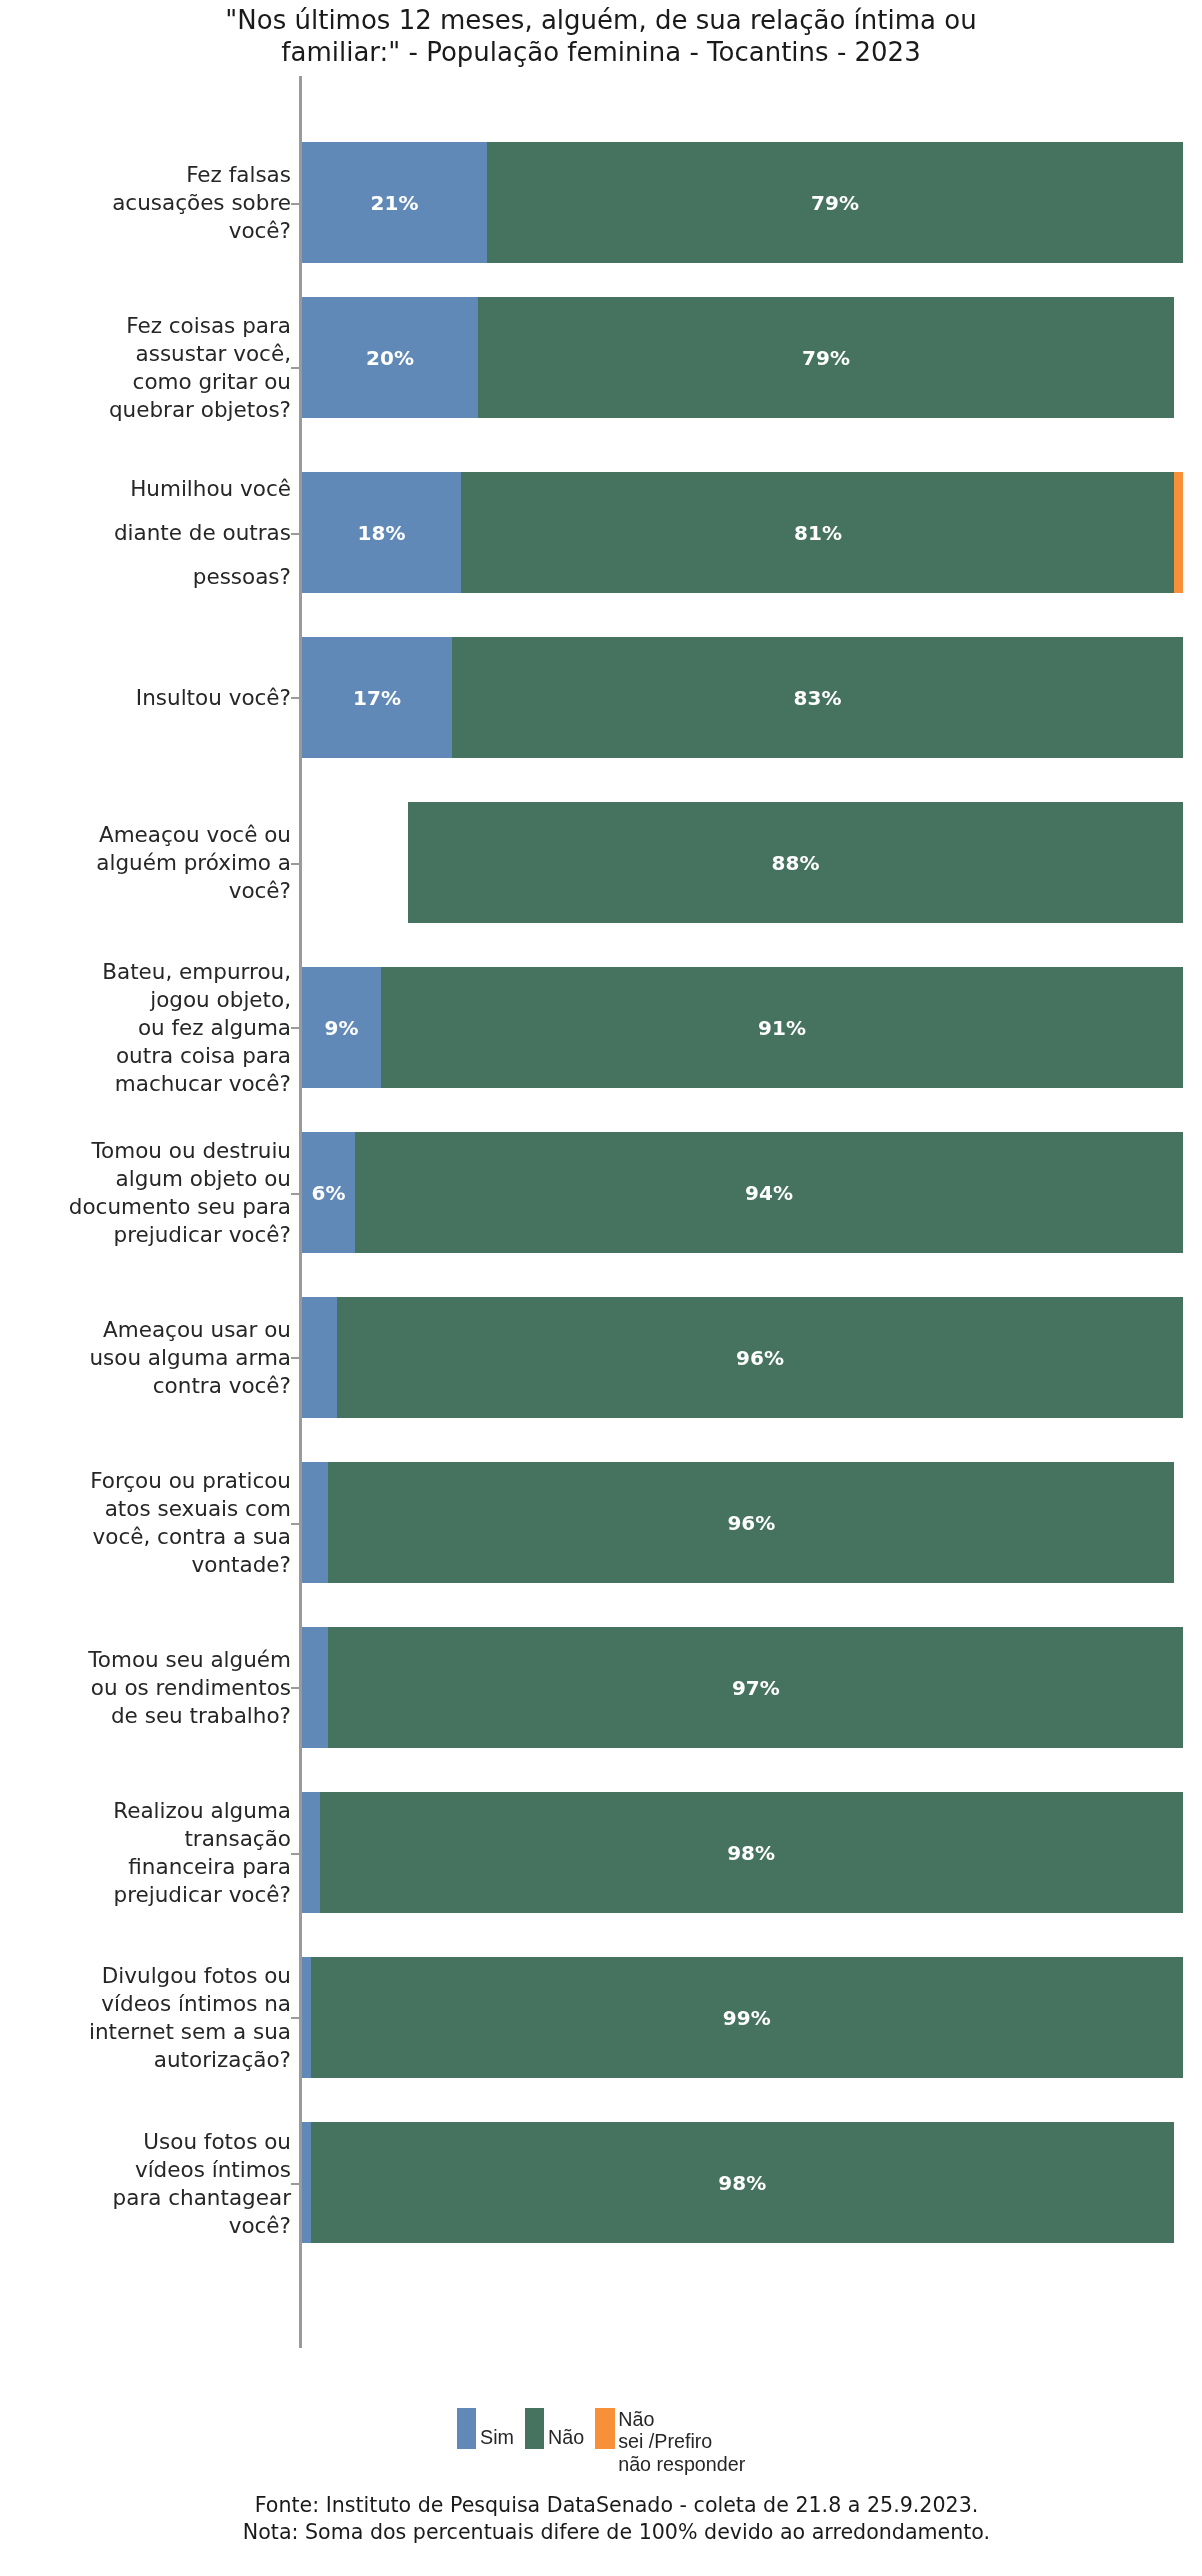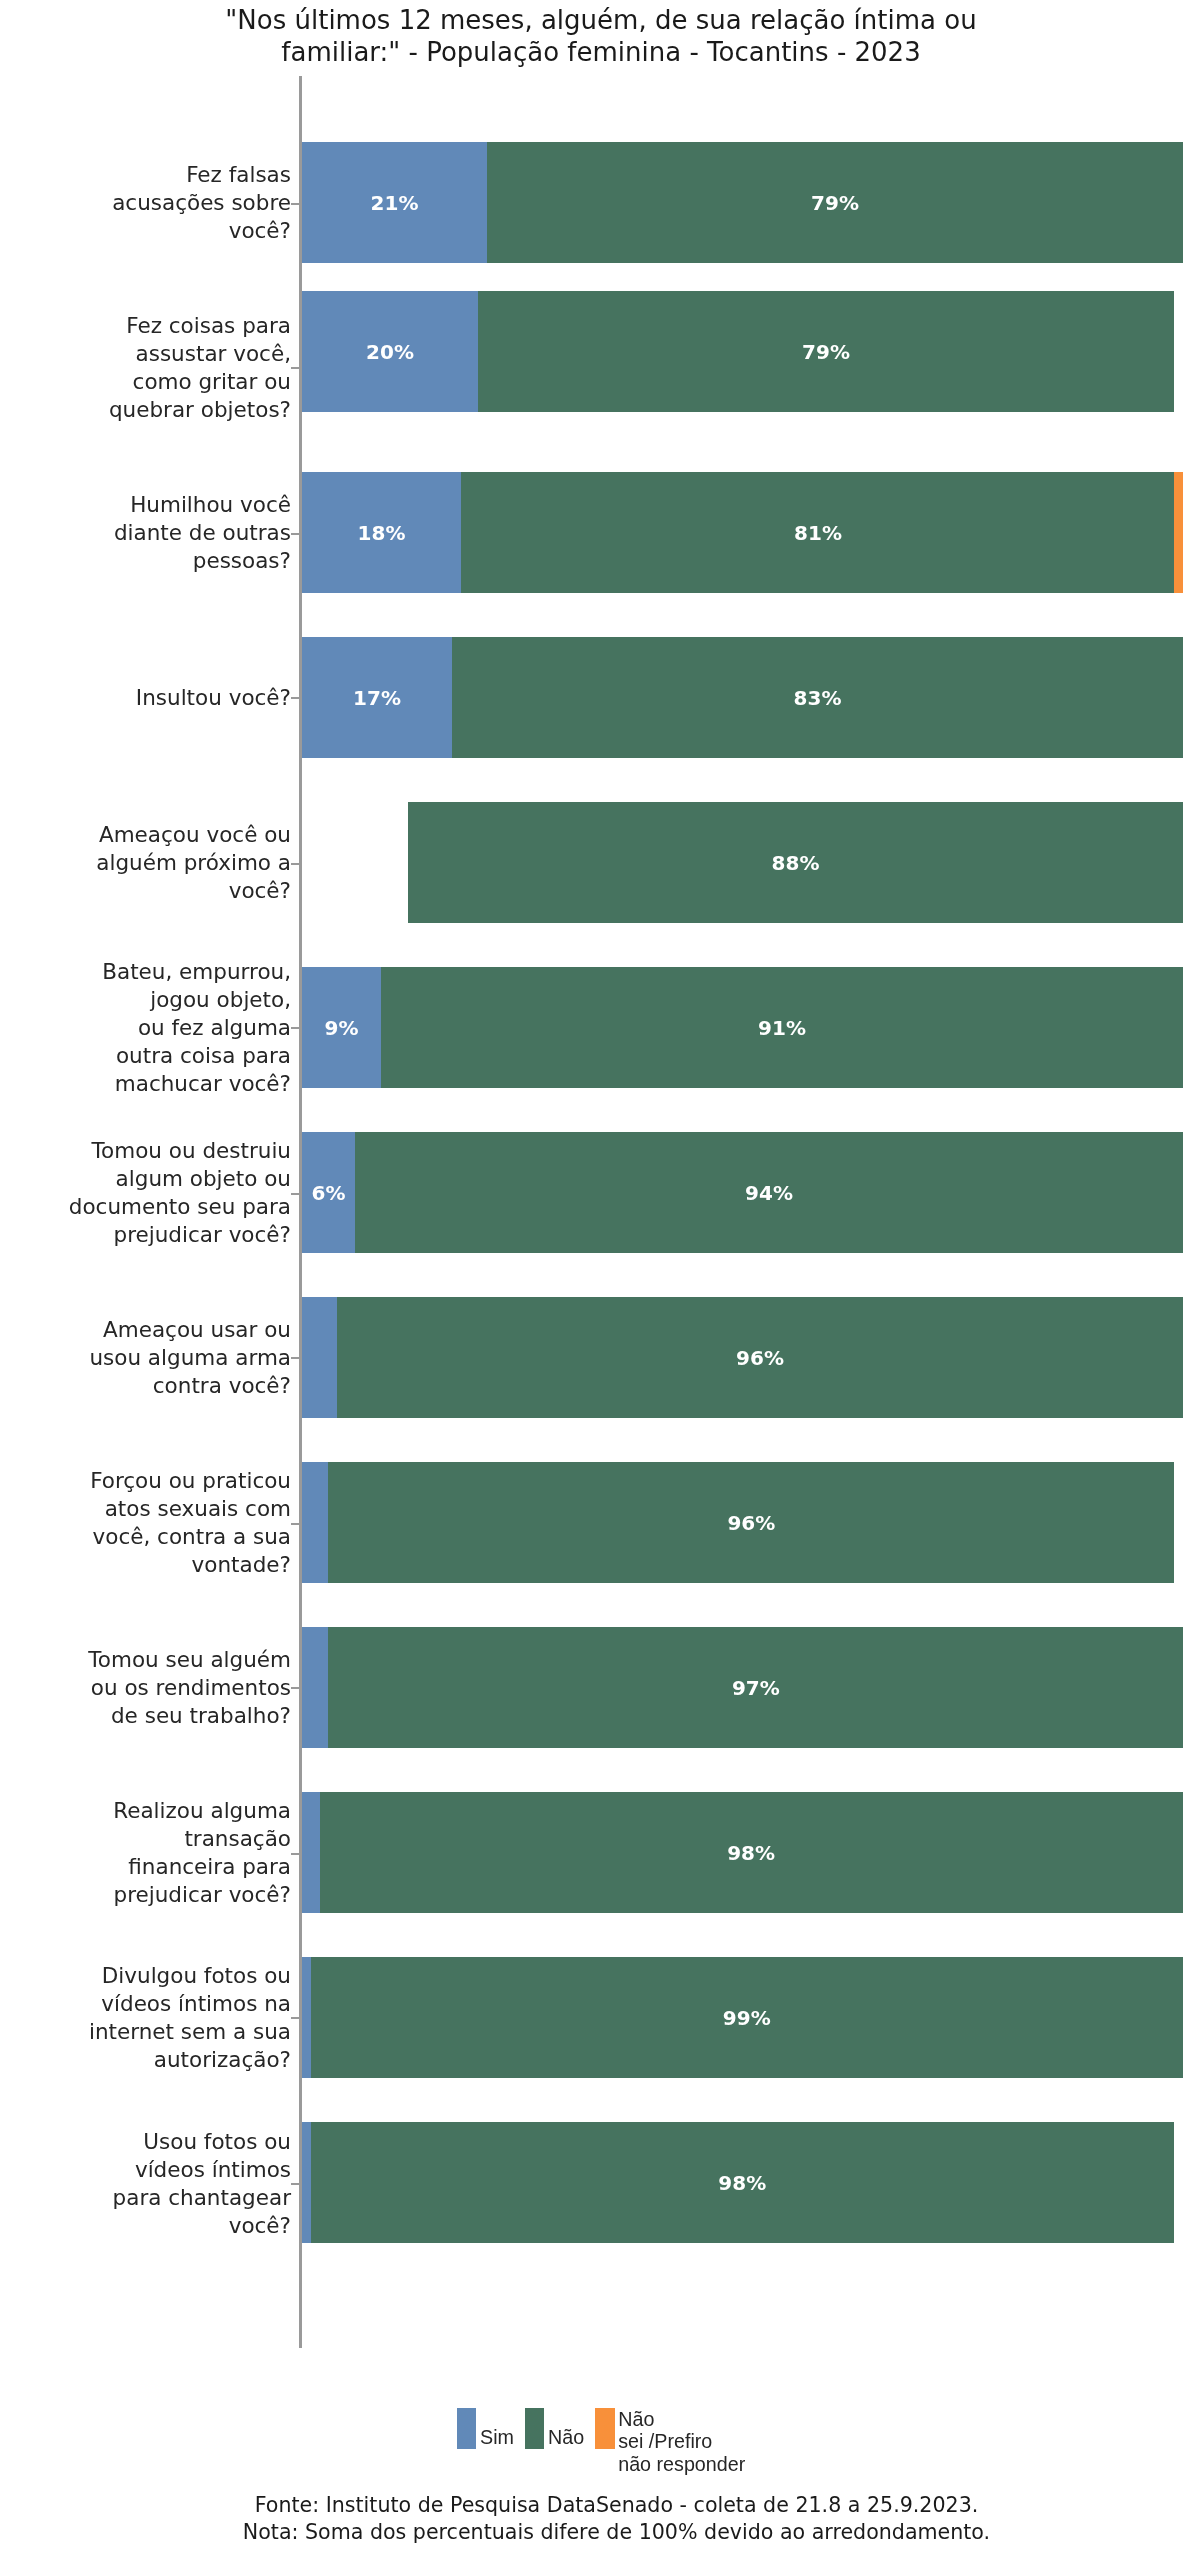--- a/index.html
+++ b/index.html
@@ -99,21 +99,21 @@
     <div class="axis-line"></div>
     <div id="rows-host">
         <div class="row" style="top: 66px; height: 121px;">
           <div class="seg sim" style="left: 0px; width: 185px;">
             <span class="seg-label">21%</span>
           </div>
           <div class="seg nao" style="left: 185px; width: 696px;">
             <span class="seg-label">79%</span>
           </div>
         </div>
-        <div class="row" style="top: 215px; height: 121px; text-align: right;">
+        <div class="row" style="top: 221px; height: 121px; text-align: right;">
           <div class="seg sim" style="left: 0px; width: 176px;">
             <span class="seg-label">20%</span>
           </div>
           <div class="seg nao" style="left: 176px; width: 696px;">
             <span class="seg-label">79%</span>
           </div>
         </div>
         <div class="row" style="top: 396px; height: 121px;">
           <div class="seg sim" style="left: 0px; width: 159px;">
             <span class="seg-label">18%</span>
@@ -209,21 +209,21 @@
         <span>Fez falsas</span>
         <span>acusações sobre</span>
         <span>você?</span>
       </div>
       <div class="cat-label" style="top: 307px; height: 121px;">
         <span>Fez coisas para</span>
         <span>assustar você,</span>
         <span>como gritar ou</span>
         <span>quebrar objetos?</span>
       </div>
-      <div class="cat-label" style="top: 472px; height: 121px;">
+      <div class="cat-label" style="top: 472px; height: 121px; gap: 16px;">
         <span>Humilhou você</span>
         <span>diante de outras</span>
         <span>pessoas?</span>
       </div>
       <div class="cat-label" style="top: 637px; height: 121px;">
         <span>Insultou você?</span>
       </div>
       <div class="cat-label" style="top: 802px; height: 121px;">
         <span>Ameaçou você ou</span>
         <span>alguém próximo a</span>

